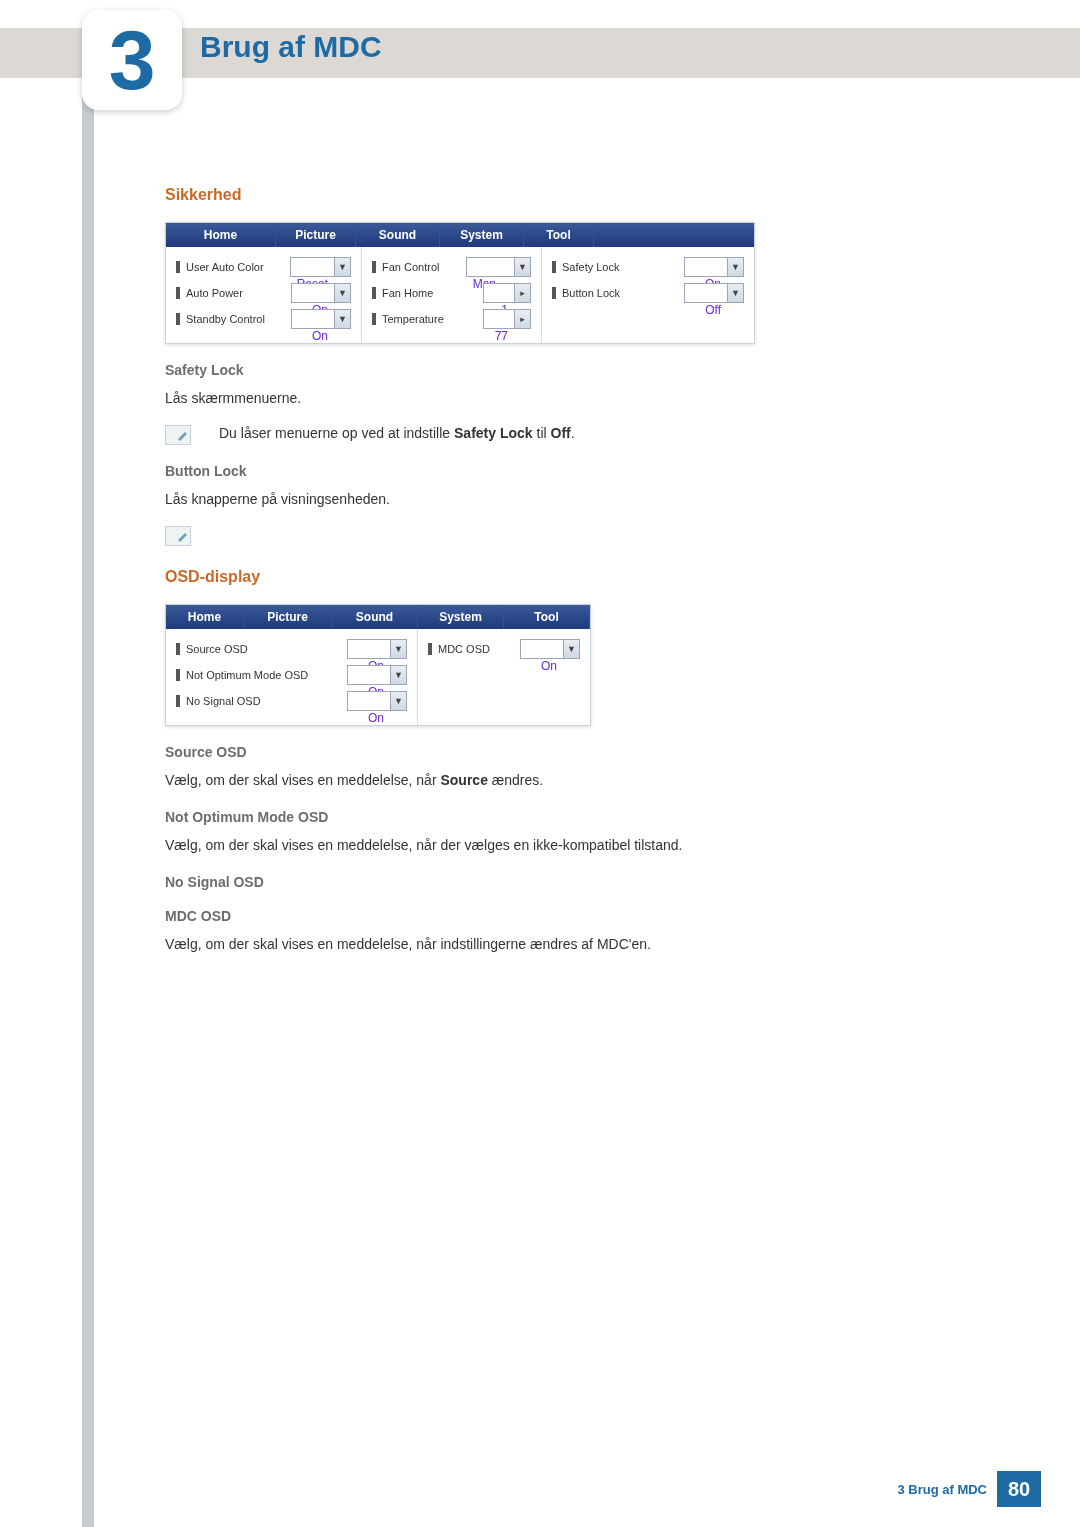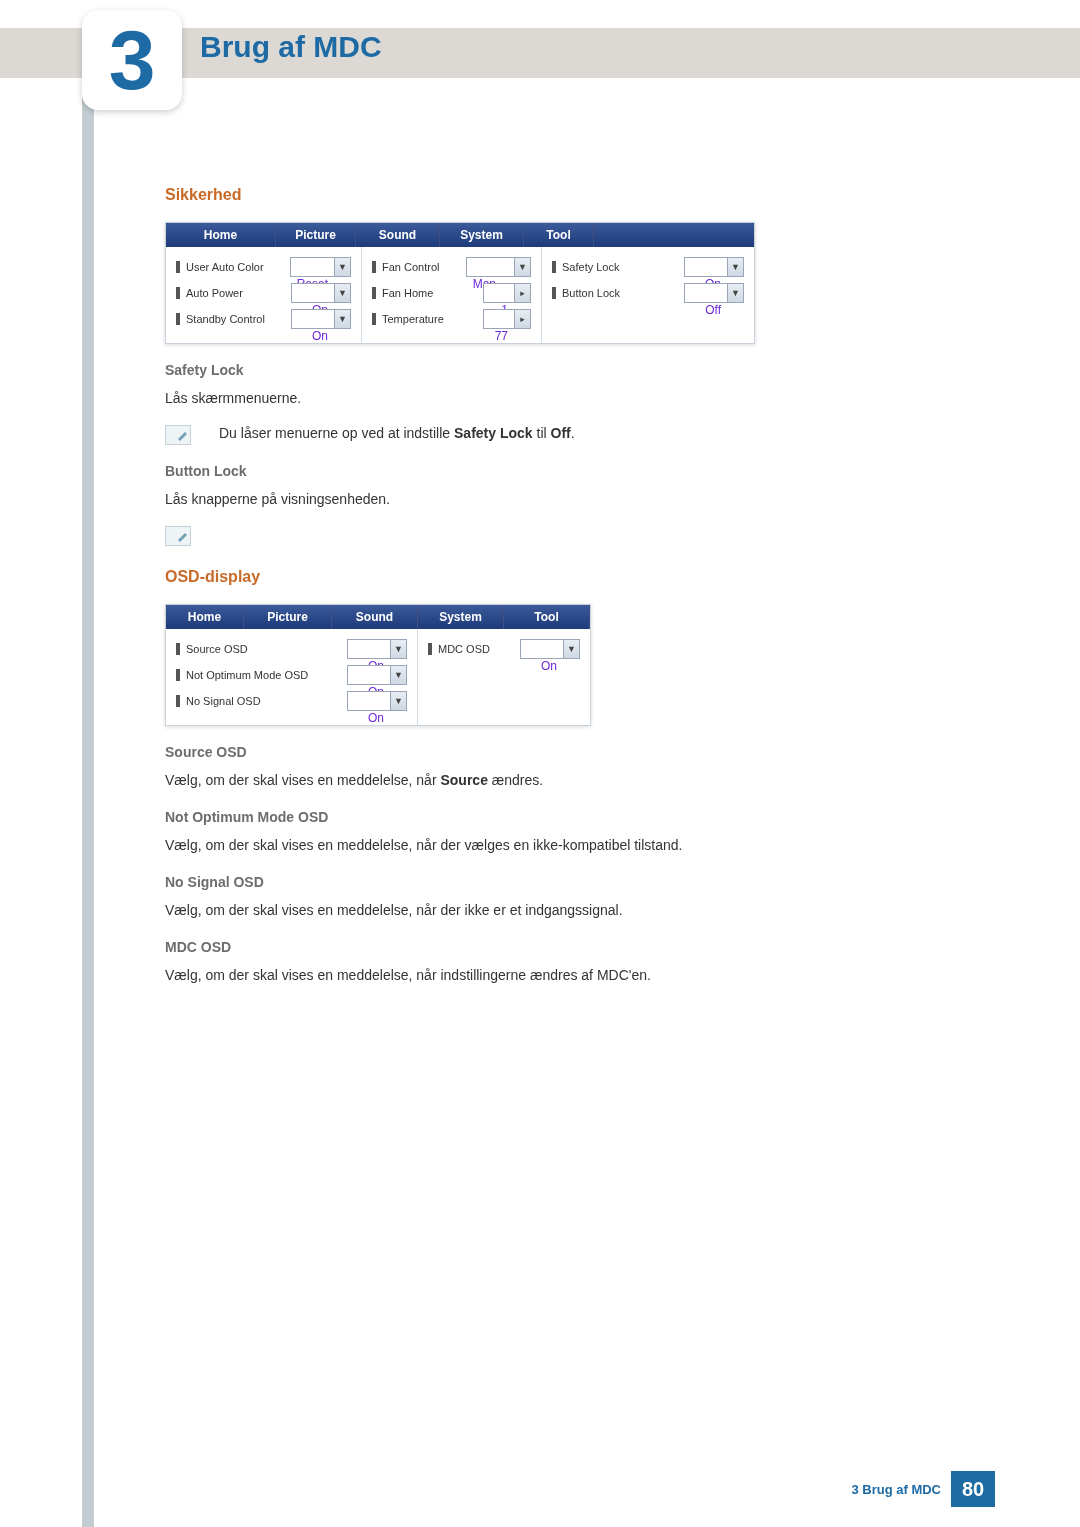--- a/index.html
+++ b/index.html
@@ -161,21 +161,21 @@
     color: #444;
   }
 
   
   .footer {
     position: absolute;
     bottom: 20px; left: 0; right: 0;
     display: flex;
     justify-content: flex-end;
     align-items: center;
-    padding-right: 85px;
+    padding-right: 39px;
     gap: 10px;
   }
   .footer-label { font-size: 13px; font-weight: bold; color: #1d6aa5; }
   .page-num-box {
     background: #1d6aa5;
     color: #fff;
     font-weight: bold;
     font-size: 20px;
     width: 44px; height: 36px;
     display: flex;
@@ -359,21 +359,20 @@
 
   <div class="sub-h">Source OSD</div>
   <div class="body-p">
     <span>Vælg, om der skal vises en meddelelse, når </span><b>Source</b><span> ændres.</span>
   </div>
 
   <div class="sub-h">Not Optimum Mode OSD</div>
   <div class="body-p">Vælg, om der skal vises en meddelelse, når der vælges en ikke-kompatibel tilstand.</div>
 
   <div class="sub-h">No Signal OSD</div>
-  <div class="body-p">Vælg, om der skal vises en meddelelse, når der ikke er et indgangssignal.</div>
 
   <div class="sub-h">MDC OSD</div>
   <div class="body-p">Vælg, om der skal vises en meddelelse, når indstillingerne ændres af MDC'en.</div>
 
 </div>
 
 <div class="footer">
   <div class="footer-label">3 Brug af MDC</div>
   <div class="page-num-box">80</div>
 </div>

